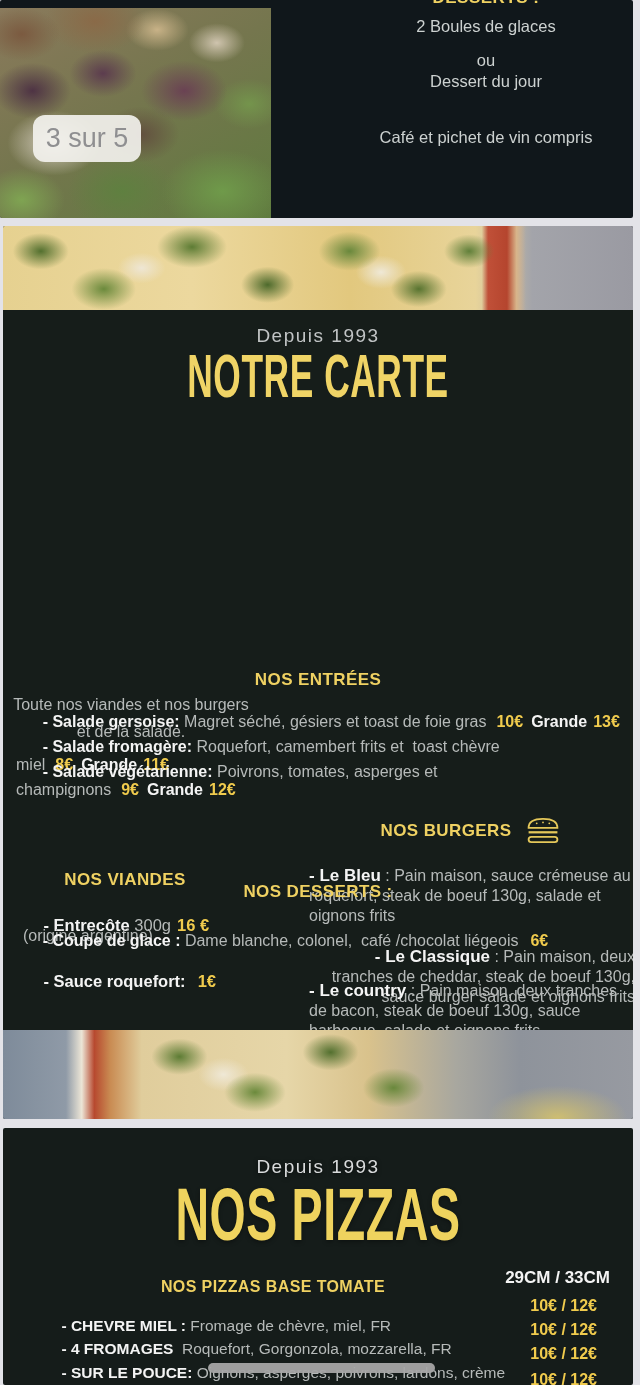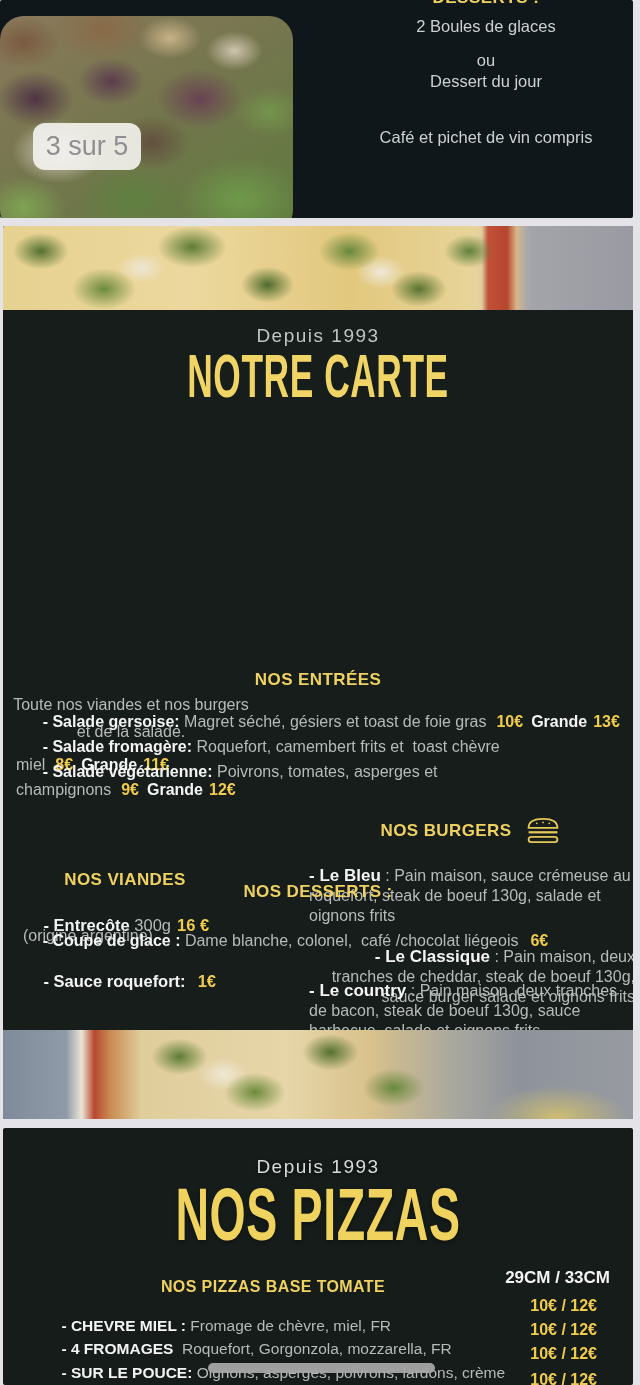--- a/index.html
+++ b/index.html
@@ -6,36 +6,36 @@
   .page{position:relative;width:640px;height:1385px;overflow:hidden;background:#e3e3e8;
         font-family:"Liberation Sans",sans-serif;}
   .card{position:absolute;overflow:hidden;border-radius:2px;}
   .pre{white-space:pre-wrap;}
   .price{color:#f0cb4d;font-weight:bold;}
   .wbold{color:#f4f4f4;font-weight:bold;}
   .gray{color:#b6bab9;}
 
   
   .card1{left:0;top:0;width:633px;height:218px;background:#10171b;}
-  .salad-photo{position:absolute;left:0;top:16px;width:293px;height:218px;
+  .salad-photo{position:absolute;left:0;top:8px;width:271px;height:218px;
     background:
       radial-gradient(55px 38px at 8% 12%, #7b5a40 0%, transparent 70%),
       radial-gradient(70px 45px at 35% 6%, #8a6a48 0%, transparent 72%),
       radial-gradient(45px 30px at 58% 10%, #c8b287 0%, transparent 70%),
       radial-gradient(40px 28px at 80% 16%, #cfc4ae 0%, transparent 70%),
       radial-gradient(55px 40px at 12% 38%, #4e3344 0%, transparent 70%),
       radial-gradient(48px 34px at 38% 30%, #5c3c4e 0%, transparent 70%),
       radial-gradient(60px 42px at 68% 38%, #6a4253 0%, transparent 72%),
       radial-gradient(50px 36px at 92% 44%, #74944c 0%, transparent 70%),
       radial-gradient(65px 45px at 20% 62%, #d8d0c2 0%, transparent 72%),
       radial-gradient(55px 40px at 52% 58%, #62503f 0%, transparent 70%),
       radial-gradient(75px 52px at 45% 84%, #5f8040 0%, transparent 72%),
       radial-gradient(85px 58px at 82% 84%, #6f9a4a 0%, transparent 72%),
       radial-gradient(60px 44px at 8% 88%, #7fa452 0%, transparent 72%),
-      linear-gradient(150deg,#8a7a5c 0%,#75764e 45%,#5e7a3e 100%); border-radius: 24px;}
+      linear-gradient(150deg,#8a7a5c 0%,#75764e 45%,#5e7a3e 100%);}
   .pager-badge{position:absolute;left:33px;top:107px;width:108px;height:47px;
     background:rgba(242,241,237,.92);border-radius:12px;color:#8f8f91;
     font-size:27px;line-height:47px;text-align:center;}
   .card1-right{position:absolute;left:305px;top:0;width:328px;height:218px;text-align:center;padding-left:34px;}
   .clipped-title{position:absolute;left:0;top:-11px;width:100%;font-size:17px;line-height:18px;
     font-weight:bold;color:#efd162;letter-spacing:.5px;}
   .d-line{position:absolute;left:0;width:100%;font-size:16.5px;color:#ccd1d0;}
   .d1{top:17px;} .d2{top:51px;} .d3{top:72px;} .d4{top:128px;}
 
   

